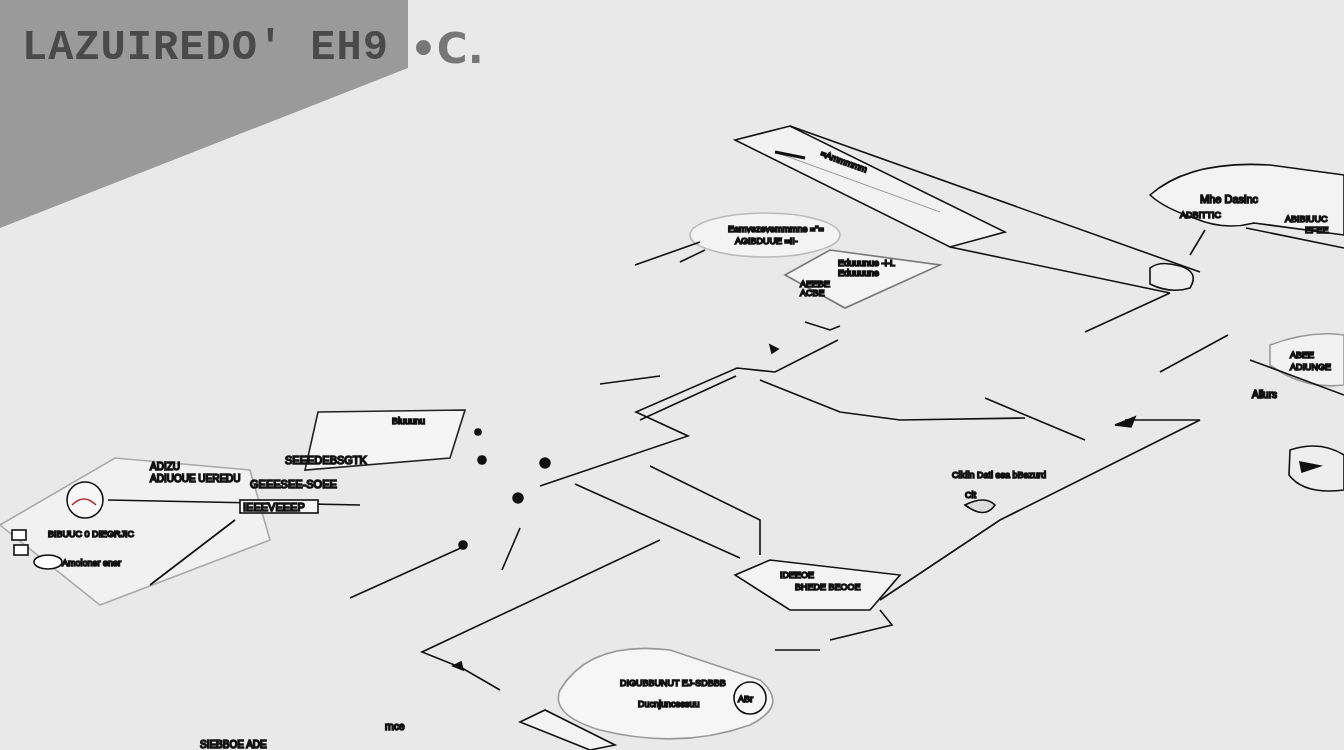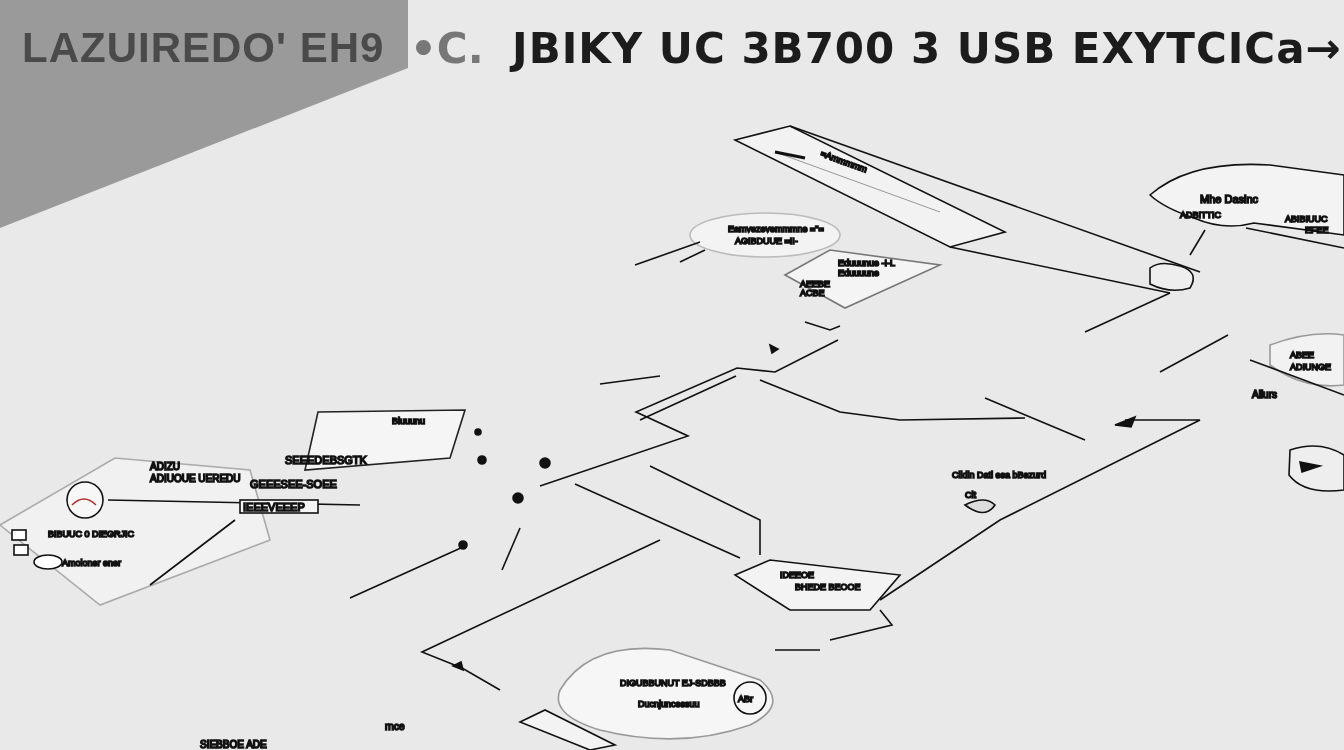--- a/index.html
+++ b/index.html
@@ -1,37 +1,36 @@
 <!DOCTYPE html>
 <html><head>
 <meta charset="utf-8">
 <style>
   html, body { margin:0; padding:0; }
   body { width:1344px; height:750px; overflow:hidden; background:#e9e9e9; position:relative; font-family:"Liberation Sans", sans-serif; }
   .shade { position:absolute; left:0; top:0; width:1344px; height:750px; }
   .title { position:absolute; left:0; top:24px; width:1344px; height:60px; }
-  .title .t-left { position:absolute; left:22px; top:0; font-family:Liberation Sans, sans-serif; font-weight:bold; font-size:42px; letter-spacing:1px; color:#4a4a4a; white-space:nowrap; }
+  .title .t-left { position:absolute; left:22px; top:0; font-family:Liberation Mono, monospace; font-weight:bold; font-size:42px; letter-spacing:1px; color:#4a4a4a; white-space:nowrap; }
   .title .t-right { position:absolute; left:512px; top:0; font-family:"DejaVu Sans", sans-serif; font-weight:bold; font-size:42px; letter-spacing:1px; color:#1c1c1c; white-space:nowrap; }
   .title .t-mid { position:absolute; left:410px; top:0; font-family:"DejaVu Sans", sans-serif; font-weight:bold; font-size:42px; color:#777; white-space:nowrap; }
   svg.diagram { position:absolute; left:0; top:0; }
   .lbl { font-family:"Liberation Sans", sans-serif; font-size:11px; fill:#222; }
   .lbl-sm { font-family:"Liberation Sans", sans-serif; font-size:9px; fill:#333; }
   .lbl-faint { font-family:"Liberation Sans", sans-serif; font-size:10px; fill:#999; }
 </style>
 </head>
 <body>
 
 <svg class="shade" width="1344" height="750">
   <polygon points="0,0 408,0 408,68 0,228" fill="#9a9a9a"></polygon>
 </svg>
 
 <div class="title">
   <span class="t-left">LAZUIREDO' EH9</span>
   <span class="t-mid">•C.</span>
-  <span class="t-right">JBIKY UC 3B700 3 USB EXYTCICa→</span>
 </div>
 
 <svg class="diagram" width="1344" height="750" viewBox="0 0 1344 750" stroke="#111" fill="none" stroke-width="1.6">
 
   <g>
     <polygon points="735,140 790,126 1005,232 950,247" fill="#f2f2f2"></polygon>
     <line x1="790" y1="126" x2="1200" y2="272"></line>
     <line x1="950" y1="247" x2="1170" y2="293"></line>
     <line x1="775" y1="152" x2="940" y2="212" stroke="#999" stroke-width="1"></line>
     <line x1="775" y1="152" x2="805" y2="158" stroke-width="3"></line>

